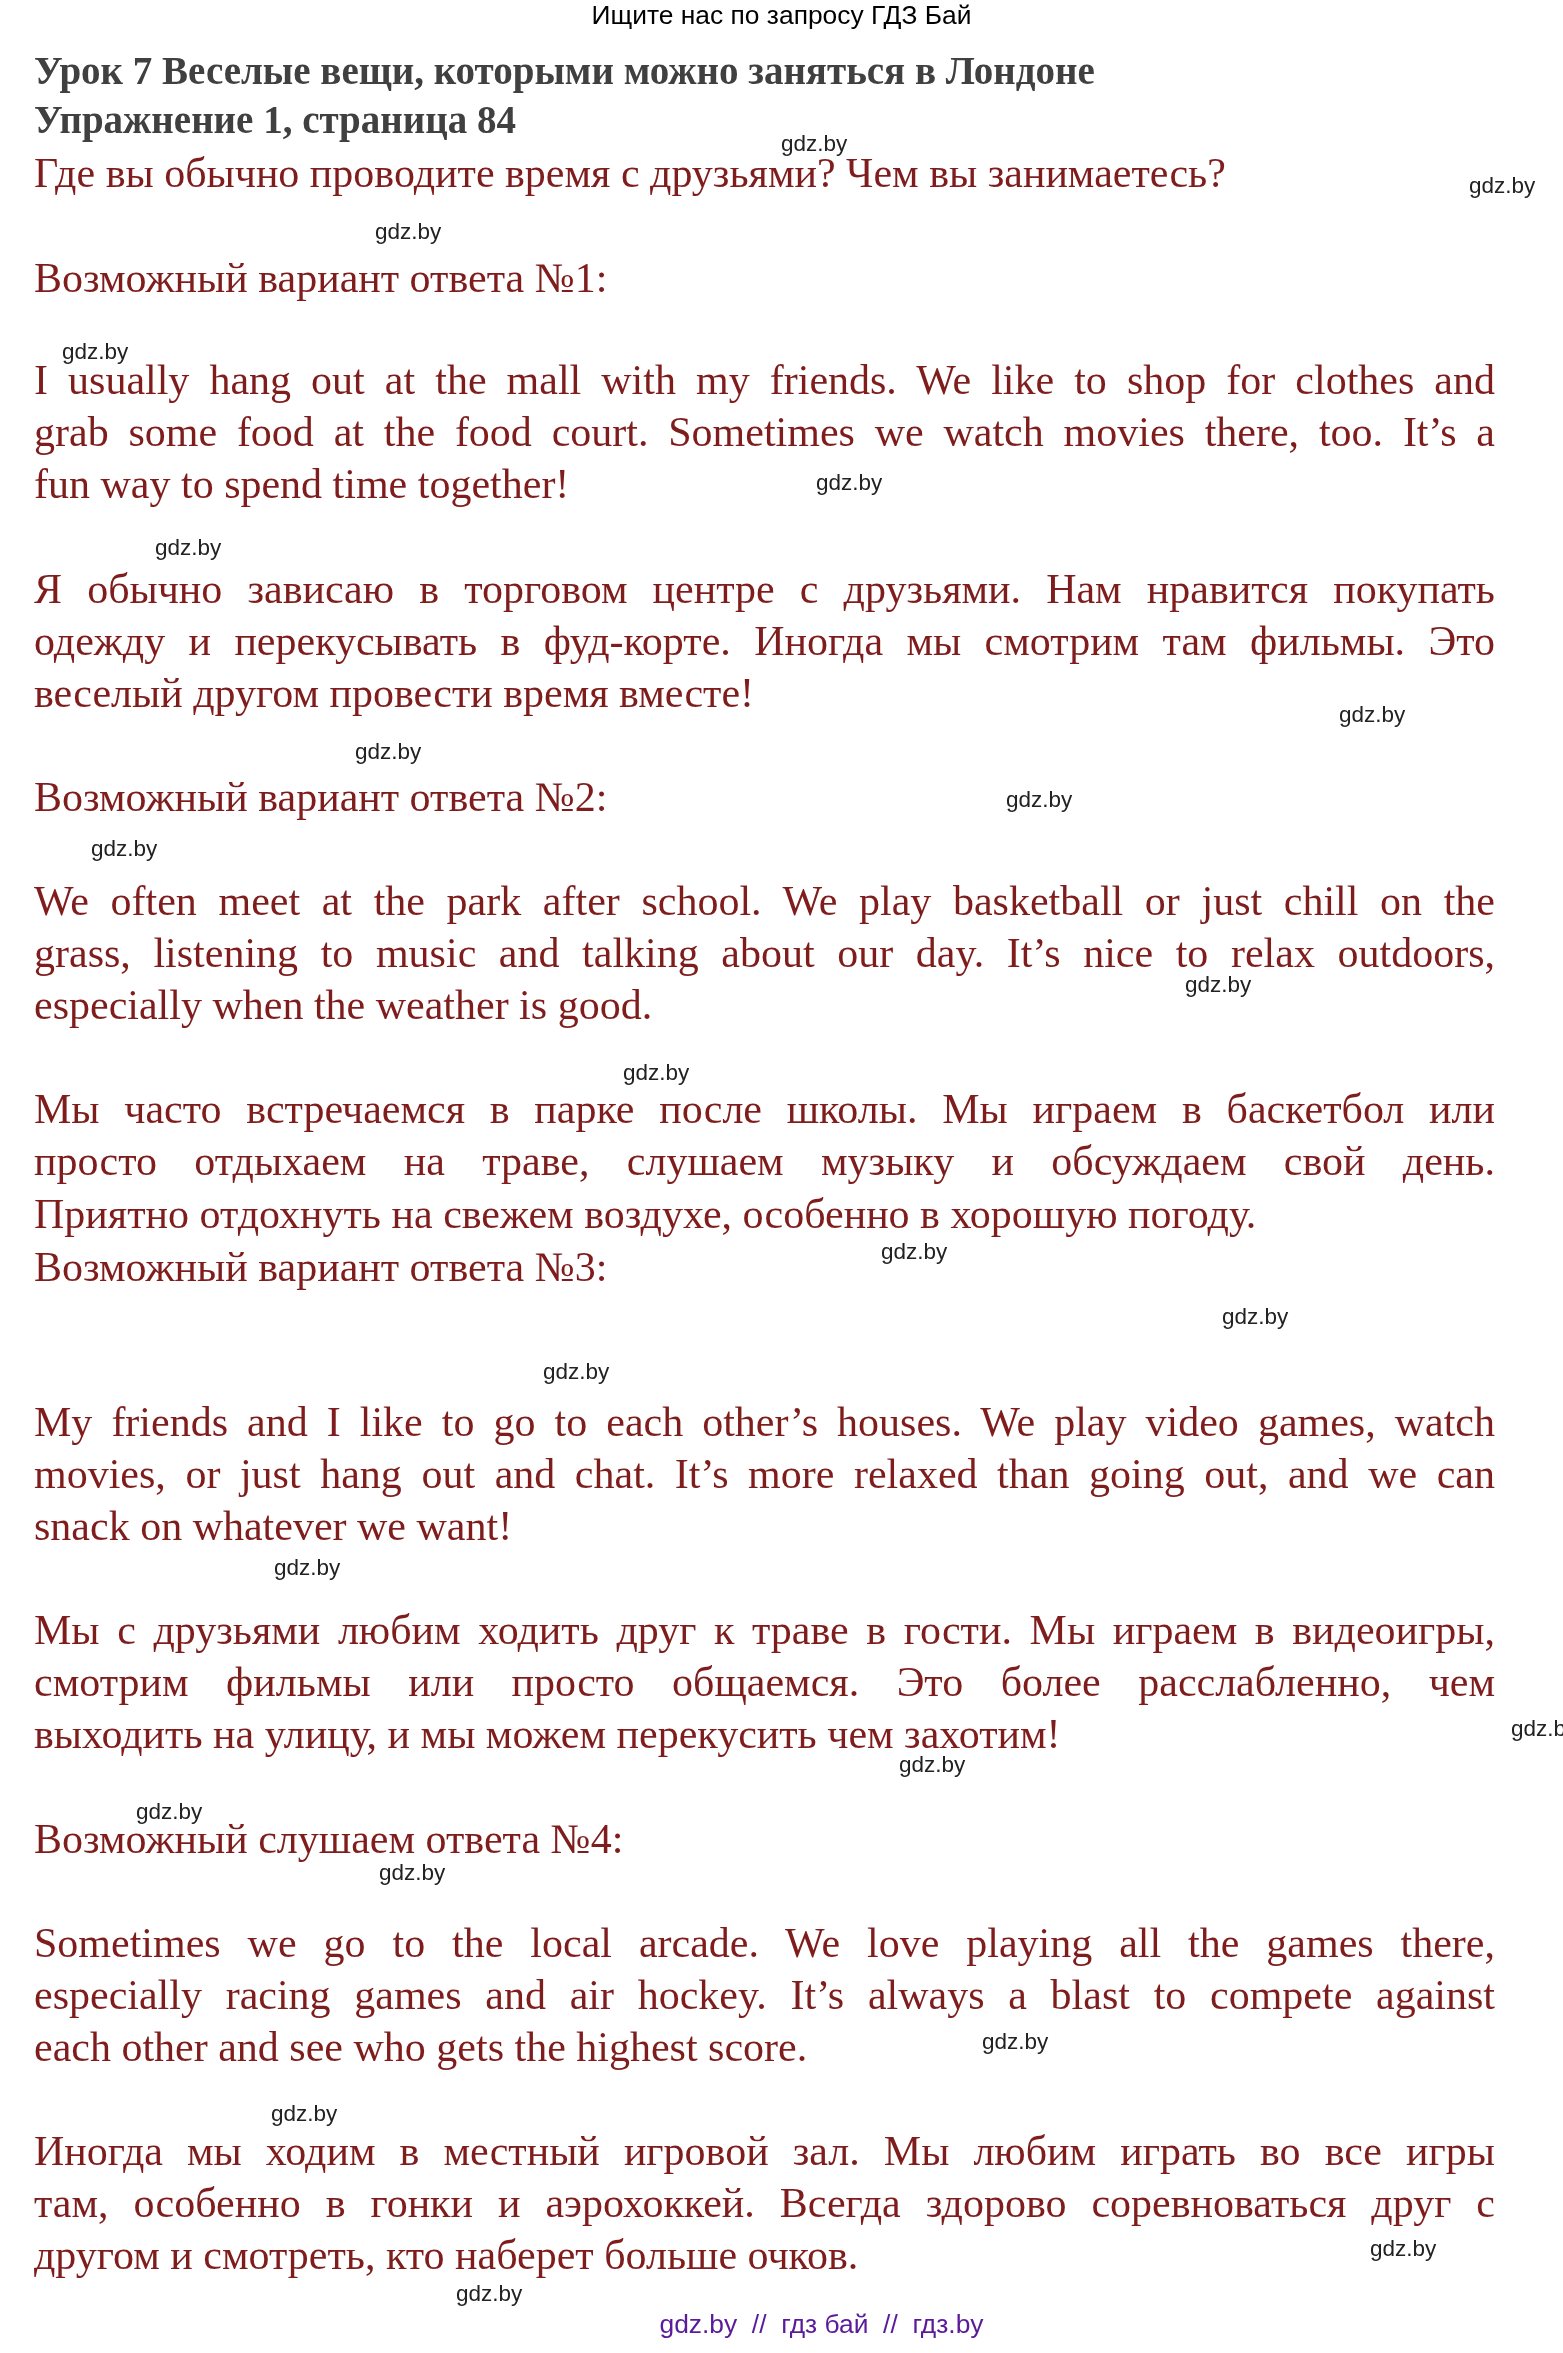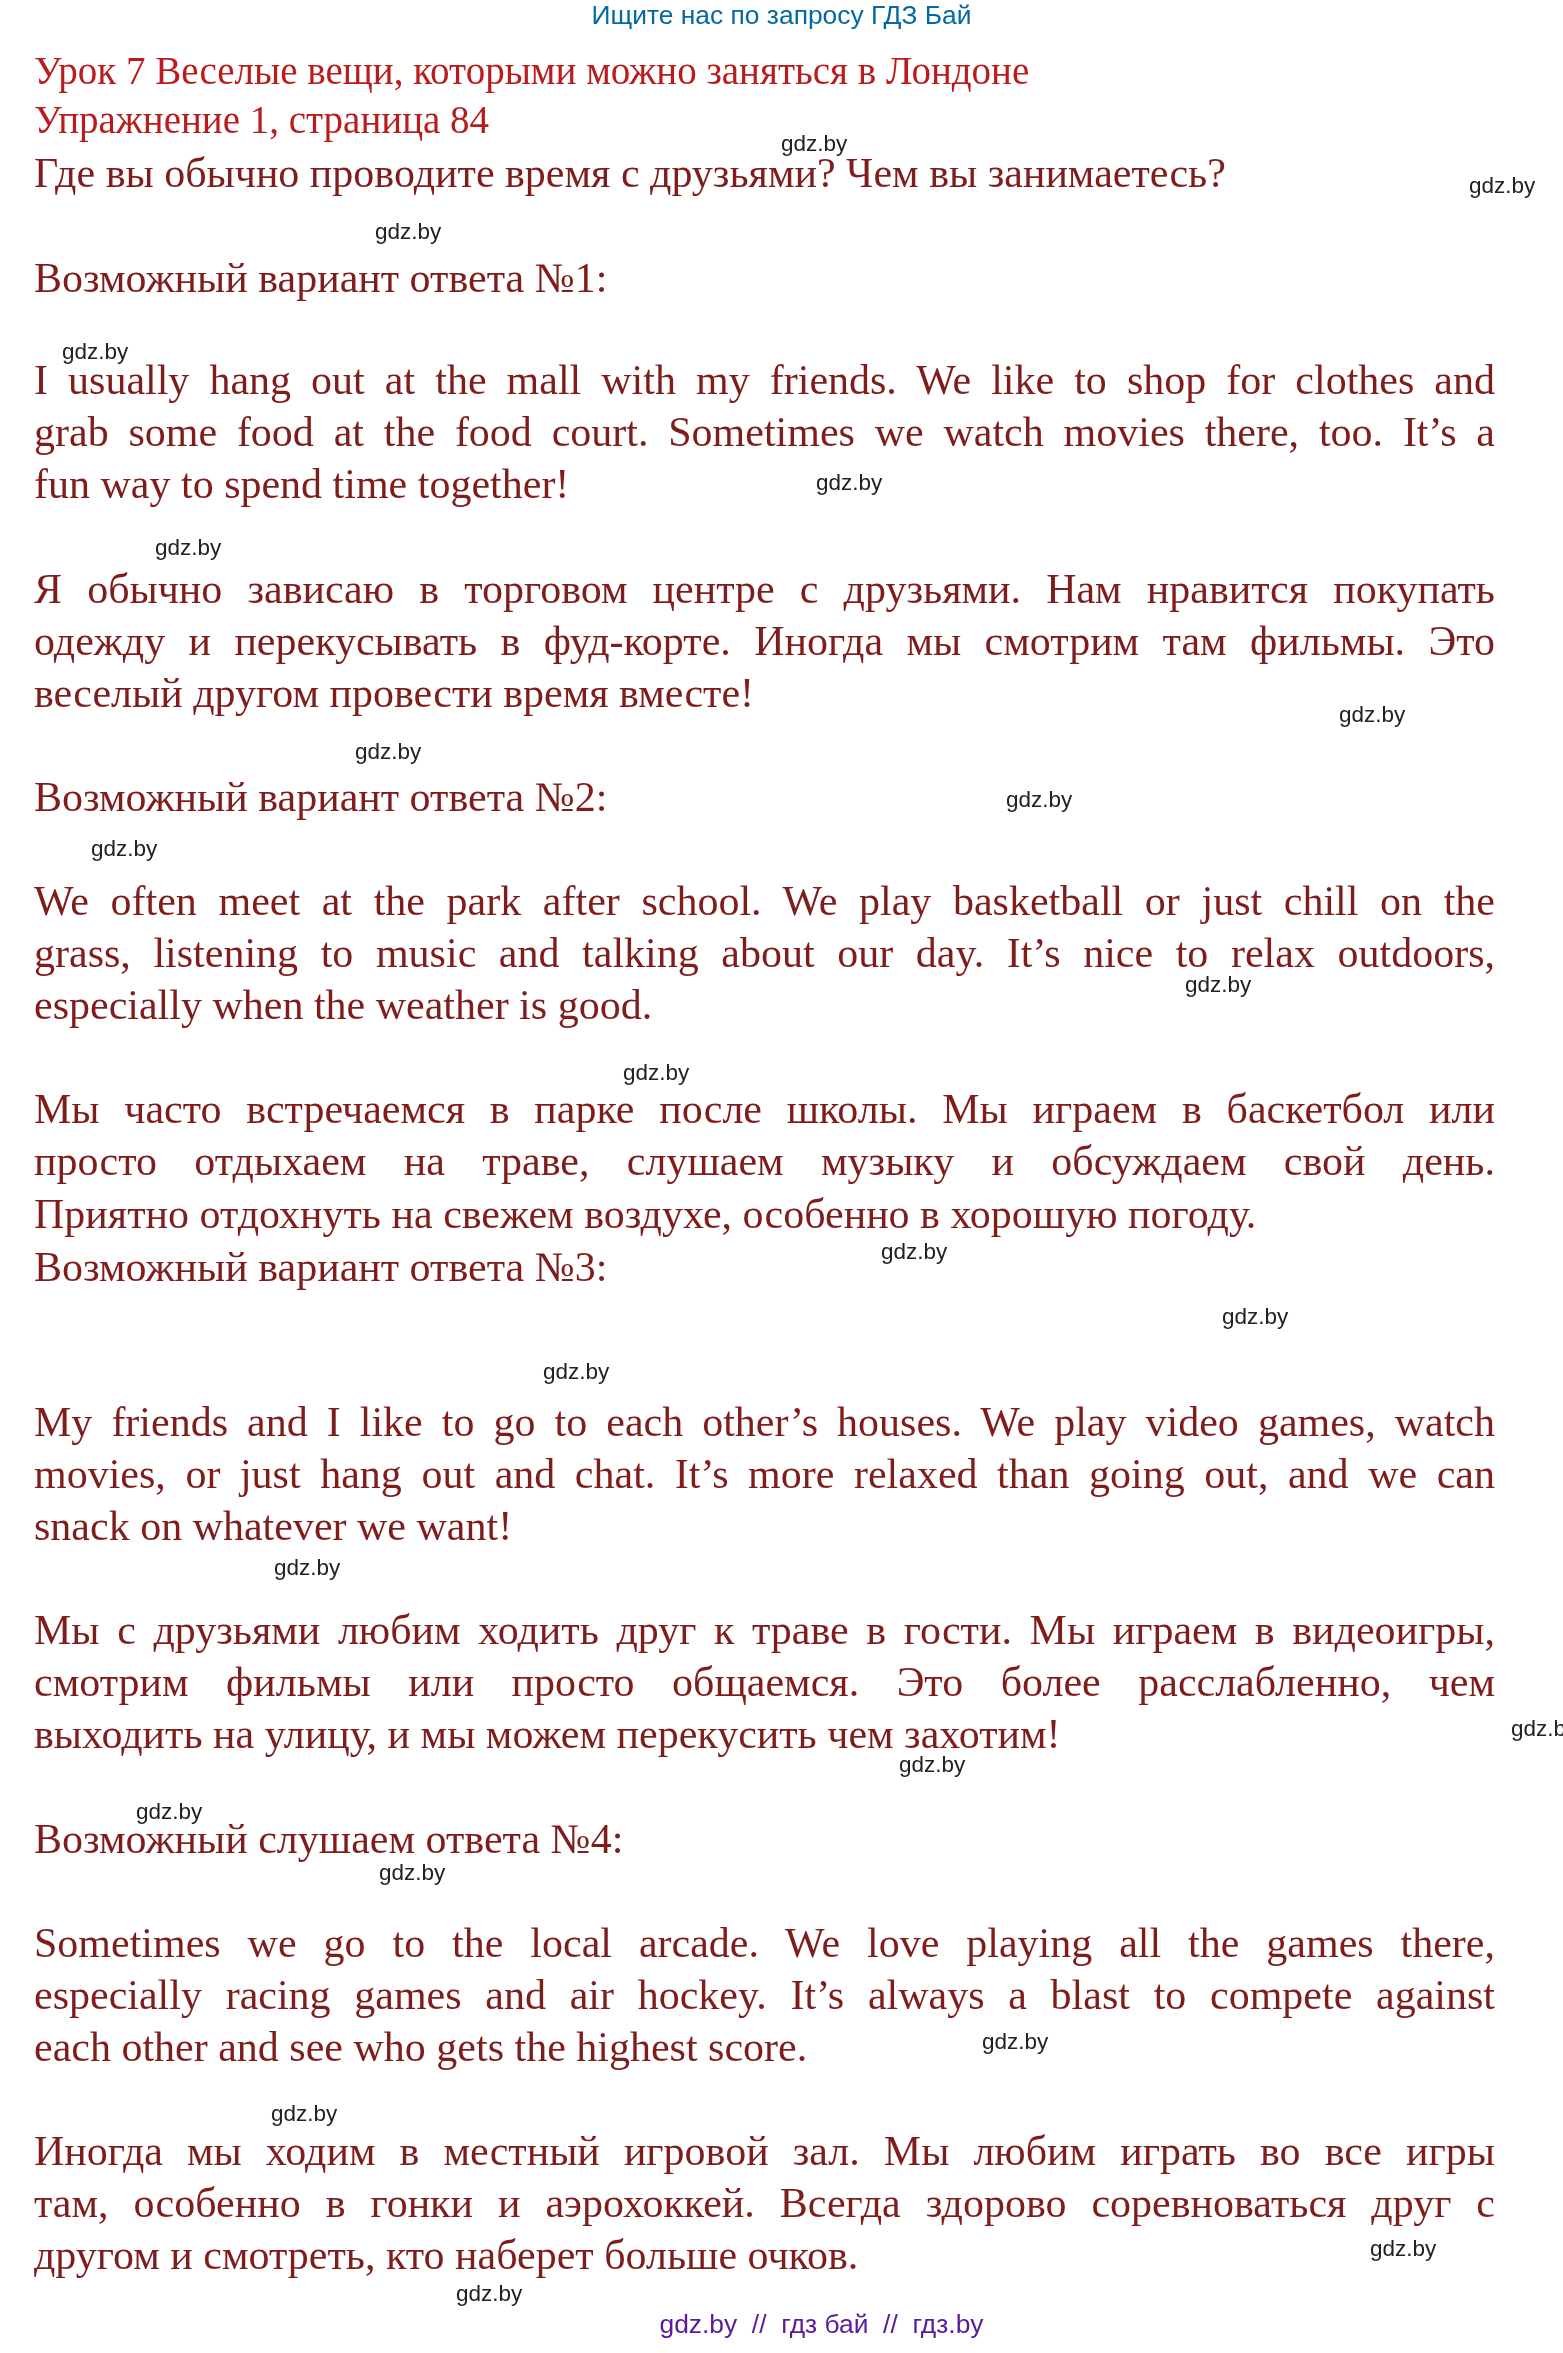--- a/index.html
+++ b/index.html
@@ -1,22 +1,22 @@
 <!DOCTYPE html>
 <html style="font-size:12.4px"><head>
 <meta charset="utf-8">
 <style>
   html, body { margin:0; padding:0; background:#ffffff; }
   body { width:1563px; height:2354px; position:relative; overflow:hidden; }
   .hdr { position:absolute; top:0; left:0; width:1563px; text-align:center;
-         font-family:"Liberation Sans", sans-serif; font-size:26.4px; color:#0369a1; line-height:31px; }
+         font-family:"Liberation Sans", sans-serif; font-size:26.4px; color:#000000; line-height:31px; }
   .footer { position:absolute; top:2309px; left:0; width:1563px; text-align:center;
          font-family:"Liberation Sans", sans-serif; font-size:26.4px; color:#5a1a9a; line-height:31px;margin-left:40px; }
-  .title { position:absolute; left:34px; font-family:"Liberation Serif", serif; font-weight:normal;
-           font-size:39px; color:#b91c1c; white-space:nowrap; line-height:47px; }
+  .title { position:absolute; left:34px; font-family:"Liberation Serif", serif; font-weight:bold;
+           font-size:39px; color:#404040; white-space:nowrap; line-height:47px; }
   .line { position:absolute; left:34px; width:1461px; font-family:"Liberation Serif", serif;
           font-size:42px; color:#7f1d1d; white-space:nowrap; line-height:51px; }
   .just { text-align:justify; text-align-last:justify; }
   .wm { position:absolute; font-family:"Liberation Sans", sans-serif; font-size:22.5px; color:#222;
         line-height:26.4px; white-space:nowrap; }
 </style>
 </head>
 <body>
 
 <div class="hdr">Ищите нас по запросу ГДЗ Бай</div>

